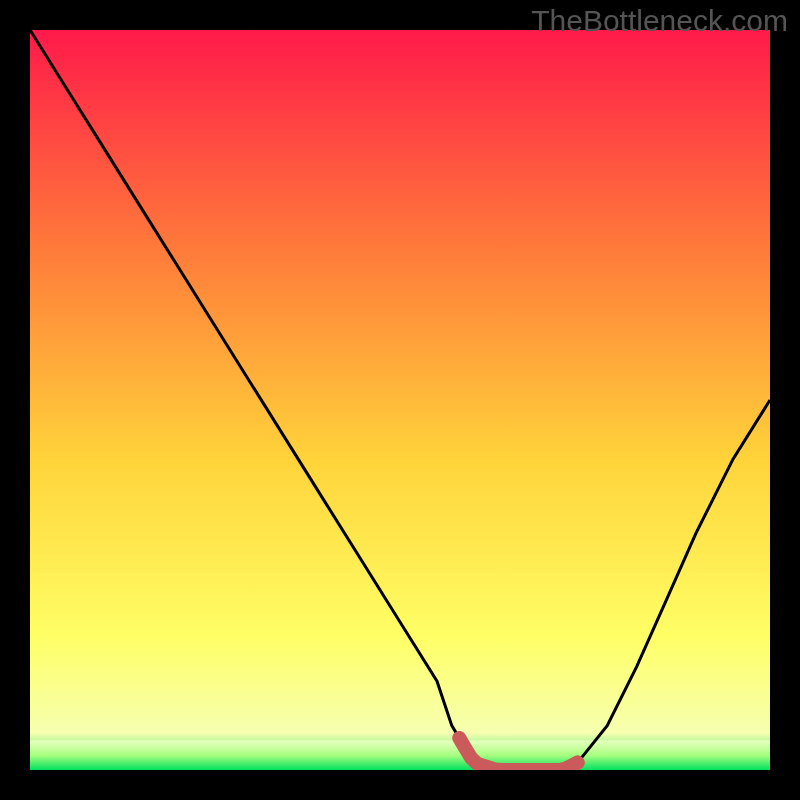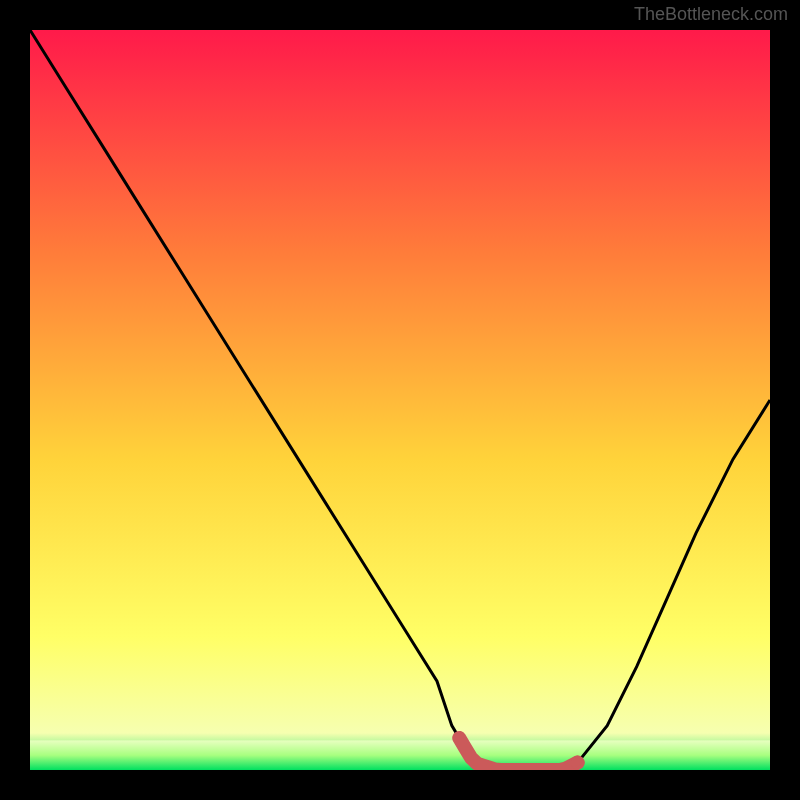--- a/index.html
+++ b/index.html
@@ -9,21 +9,21 @@
     height: 800px;
     background: #000;
     font-family: Arial, Helvetica, sans-serif;
     position: relative;
   }
   .watermark {
     position: absolute;
     top: 4px;
     right: 12px;
     color: #555;
-    font-size: 18px;
+    font-size: 30px;
     font-weight: 500;
     z-index: 10;
   }
   .plot-area {
     position: absolute;
     left: 30px;
     top: 30px;
     width: 740px;
     height: 740px;
   }

